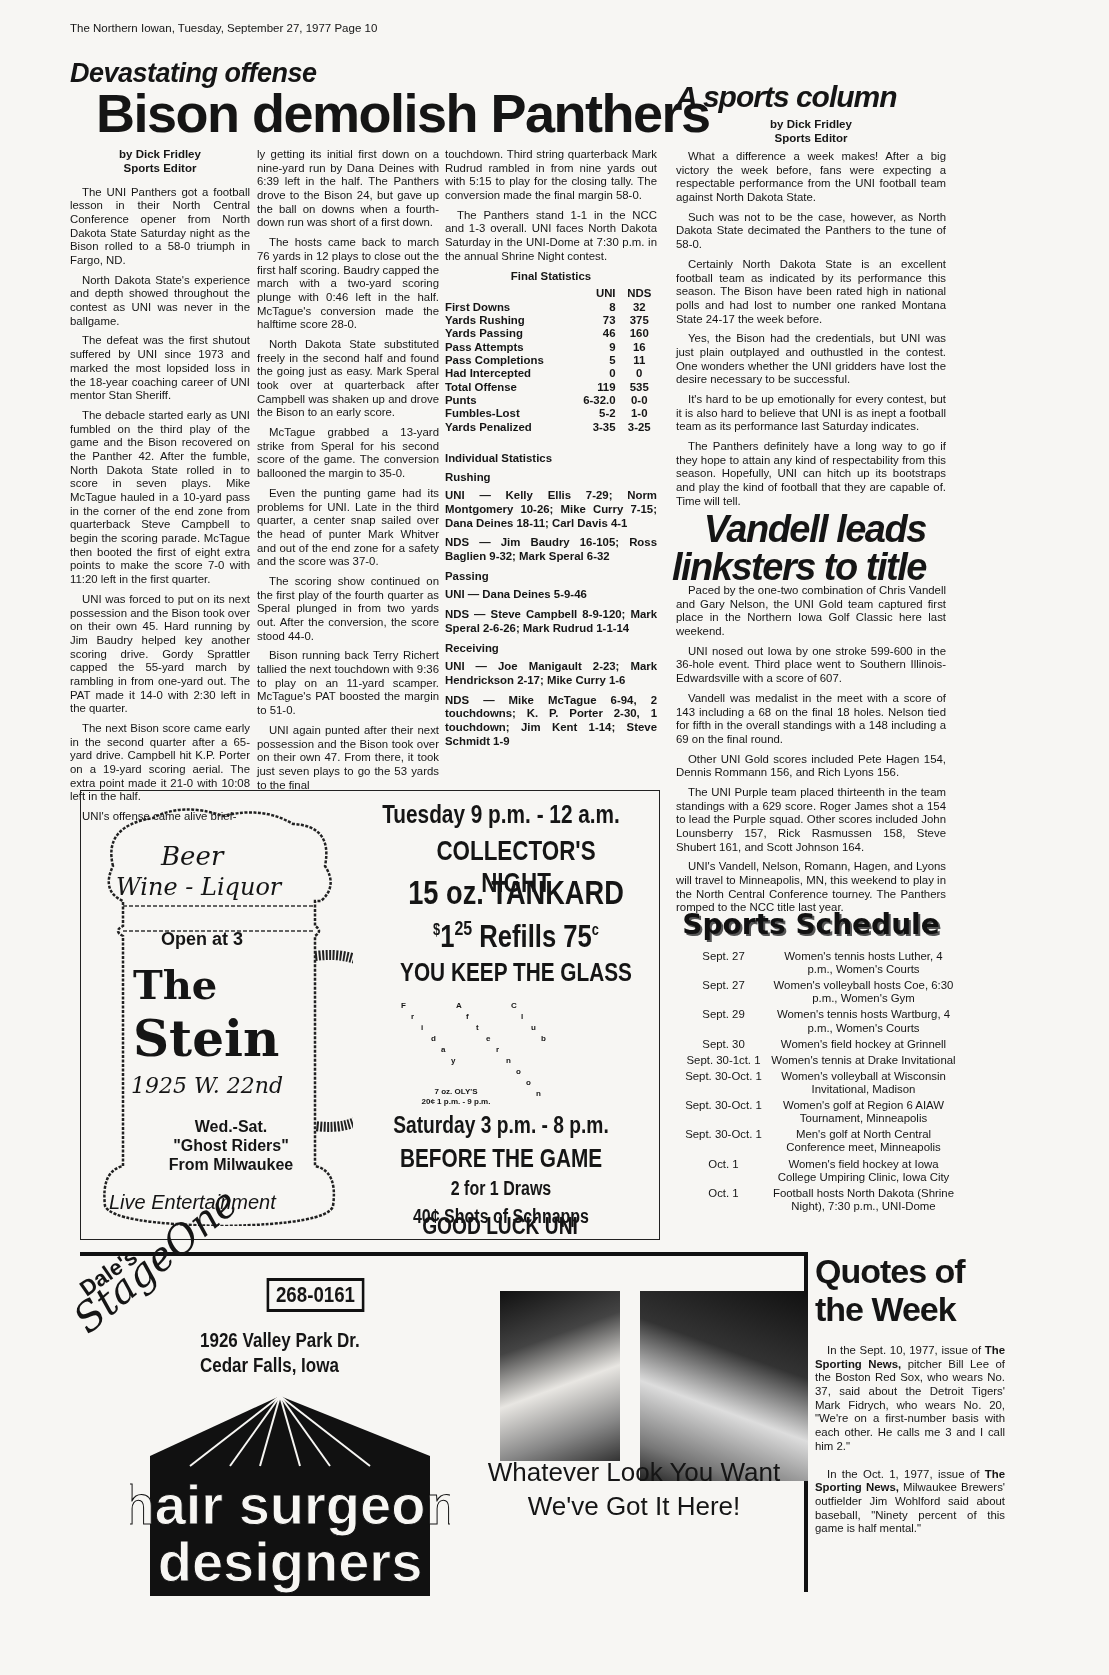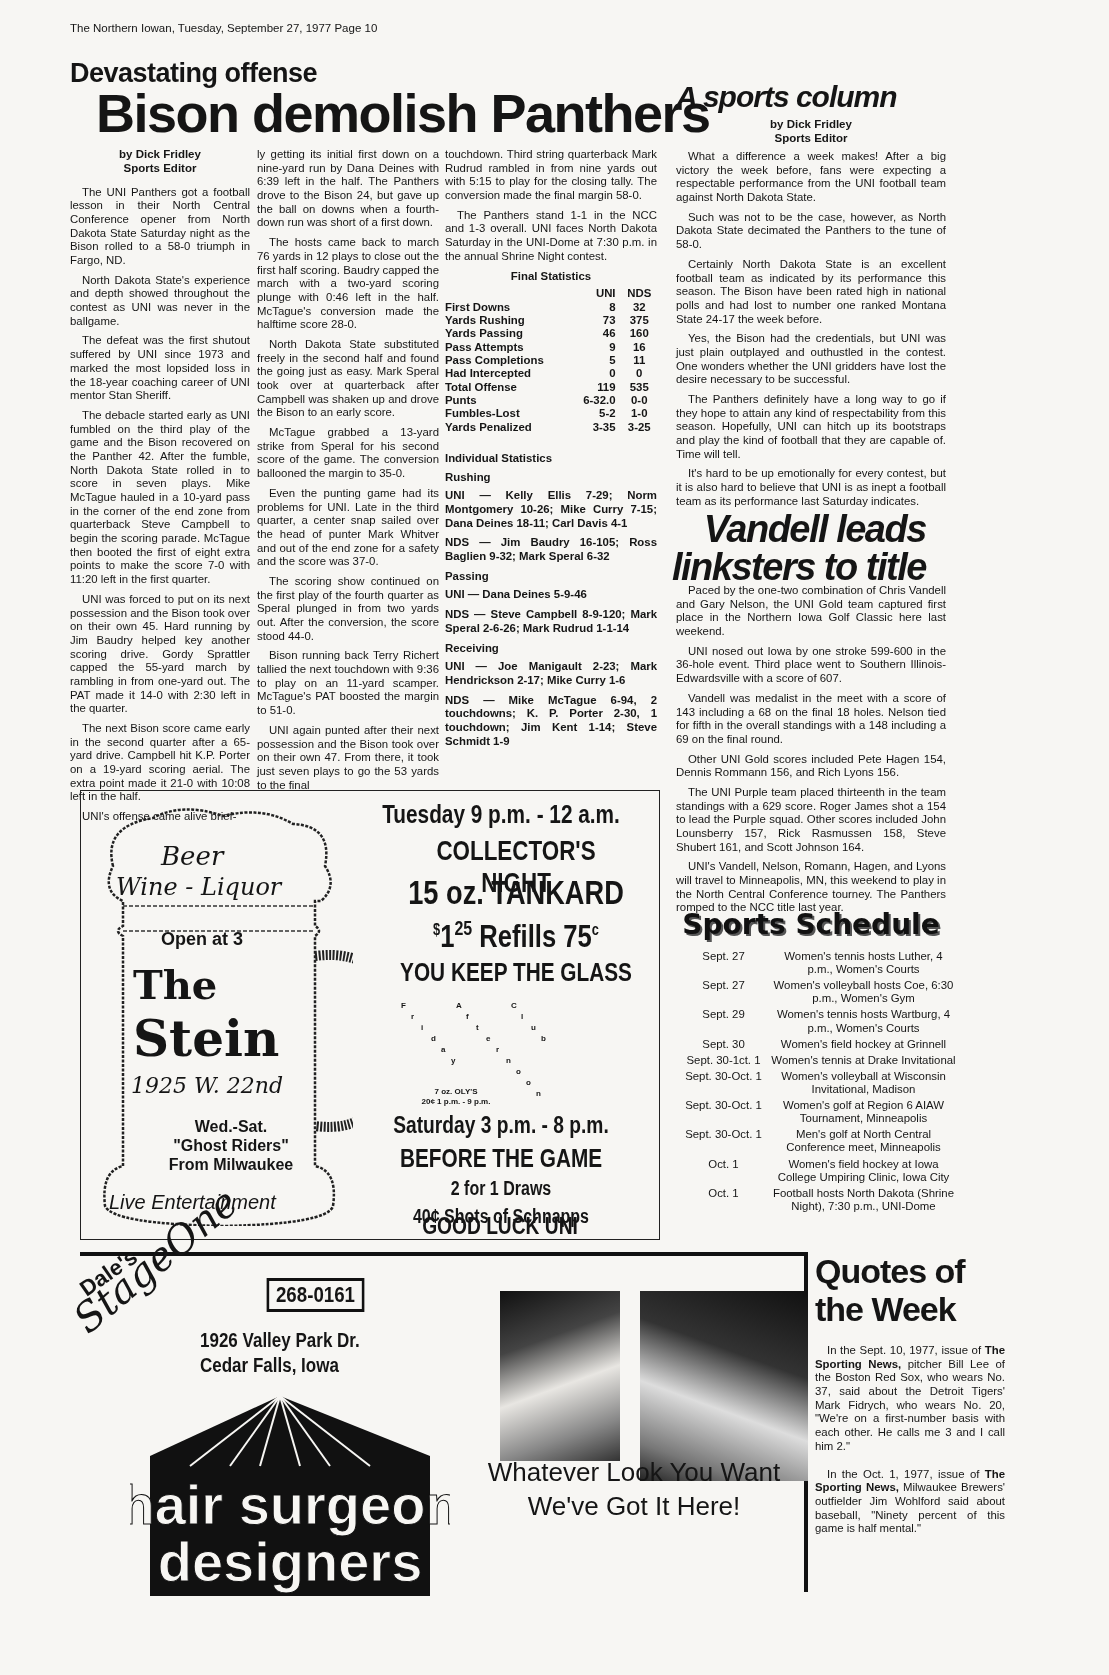--- a/index.html
+++ b/index.html
@@ -1,20 +1,20 @@
 <!DOCTYPE html>
 <html><head>
 <meta charset="utf-8">
 <style>
   * { box-sizing: border-box; margin: 0; padding: 0; }
   html, body { width: 1109px; height: 1675px; background: #f7f6f3; }
   body { position: relative; font-family: "Liberation Sans", "DejaVu Sans", sans-serif; color: #151515; overflow: hidden; }
   .abs { position: absolute; }
   .folio { left: 70px; top: 22px; font-size: 11.5px; }
-  .kicker { left: 70px; top: 58px; font-size: 27px; font-weight: bold; letter-spacing: -0.5px; }
+  .kicker { left: 70px; top: 58px; font-size: 27px; font-weight: bold; font-style: italic; letter-spacing: -0.5px; }
   .headline { left: 96px; top: 86px; font-size: 54px; font-weight: bold; letter-spacing: -1.5px; line-height: 1; }
   .byline { text-align: center; font-weight: bold; font-size: 11.5px; line-height: 1.2; }
   .col { font-size: 11.4px; line-height: 1.2; text-align: justify; }
   .col p { text-indent: 12px; margin-bottom: 6px; }
   .col1 { left: 70px; top: 148px; width: 180px; }
   .col2 { left: 257px; top: 148px; width: 182px; }
   .col3 { left: 445px; top: 148px; width: 212px; }
   .stats-title { font-weight: bold; text-align: center; margin: 2px 0 4px; }
   table.stats { width: 100%; border-collapse: collapse; font-weight: bold; font-size: 11.4px; }
   table.stats td { padding: 0; line-height: 1.17; }
@@ -158,22 +158,22 @@
 <div class="abs sc-title">A sports column</div>
 <div class="abs byline sc-by">
   <div>by Dick Fridley</div>
   <div>Sports Editor</div>
 </div>
 <div class="abs col col-r sc-body">
   <p>What a difference a week makes! After a big victory the week before, fans were expecting a respectable performance from the UNI football team against North Dakota State.</p>
   <p>Such was not to be the case, however, as North Dakota State decimated the Panthers to the tune of 58-0.</p>
   <p>Certainly North Dakota State is an excellent football team as indicated by its performance this season. The Bison have been rated high in national polls and had lost to number one ranked Montana State 24-17 the week before.</p>
   <p>Yes, the Bison had the credentials, but UNI was just plain outplayed and outhustled in the contest. One wonders whether the UNI gridders have lost the desire necessary to be successful.</p>
+  <p>It's hard to be up emotionally for every contest, but it is also hard to believe that UNI is as inept a football team as its performance last Saturday indicates.</p>
   <p>The Panthers definitely have a long way to go if they hope to attain any kind of respectability from this season. Hopefully, UNI can hitch up its bootstraps and play the kind of football that they are capable of. Time will tell.</p>
-  <p>It's hard to be up emotionally for every contest, but it is also hard to believe that UNI is as inept a football team as its performance last Saturday indicates.</p>
 </div>
 
 <div class="abs v-title">
   <div>Vandell leads</div>
   <div>linksters to title</div>
 </div>
 <div class="abs col col-r v-body">
   <p>Paced by the one-two combination of Chris Vandell and Gary Nelson, the UNI Gold team captured first place in the Northern Iowa Golf Classic here last weekend.</p>
   <p>UNI nosed out Iowa by one stroke 599-600 in the 36-hole event. Third place went to Southern Illinois-Edwardsville with a score of 607.</p>
   <p>Vandell was medalist in the meet with a score of 143 including a 68 on the final 18 holes. Nelson tied for fifth in the overall standings with a 148 including a 69 on the final round.</p>

